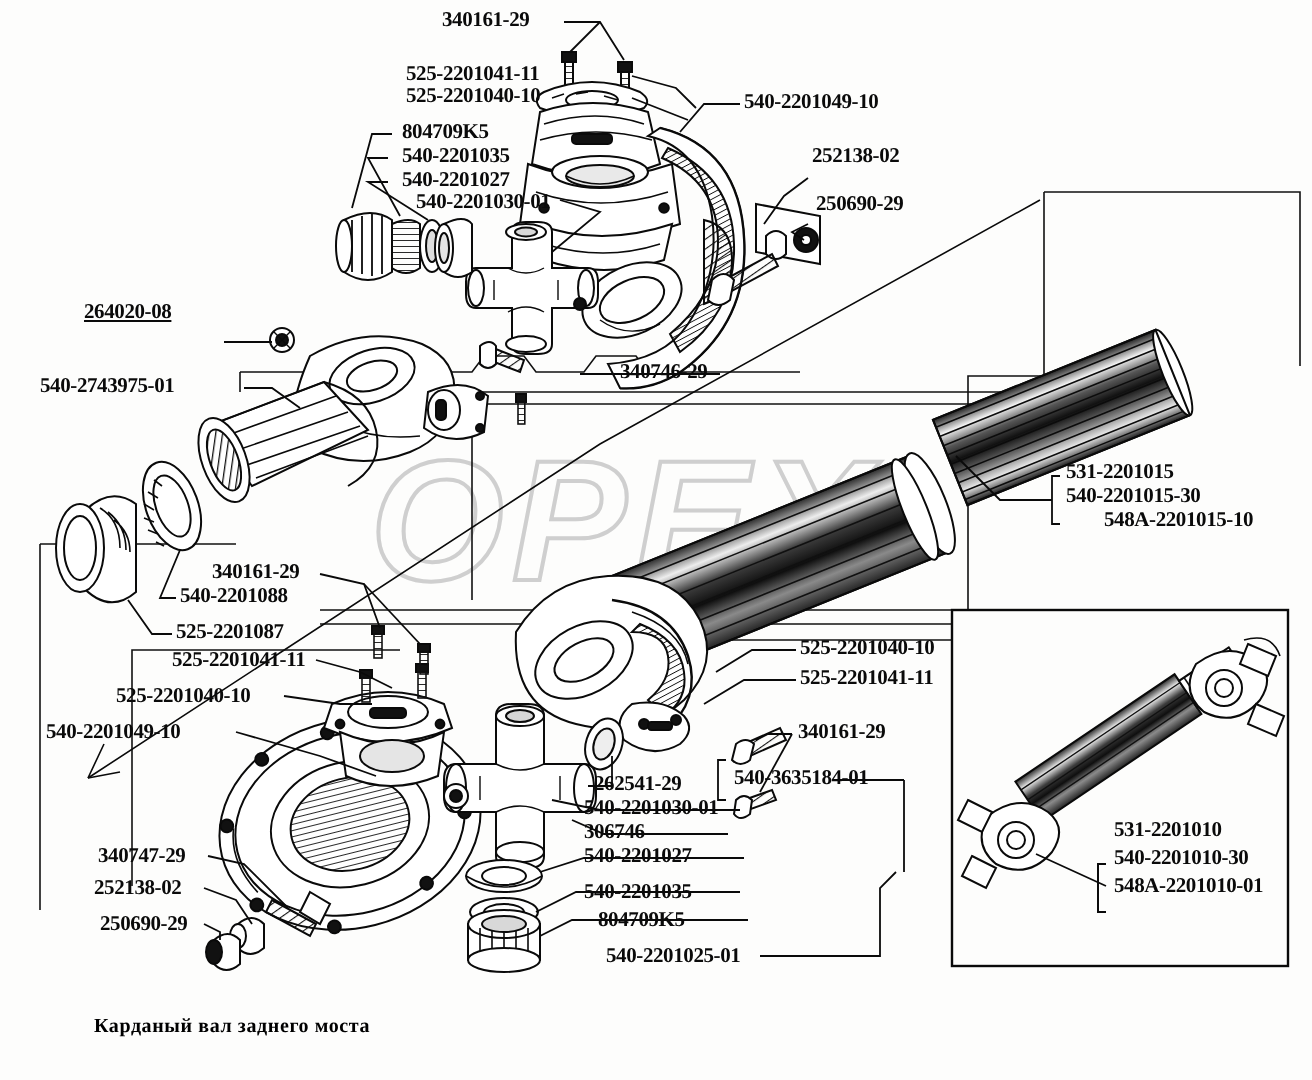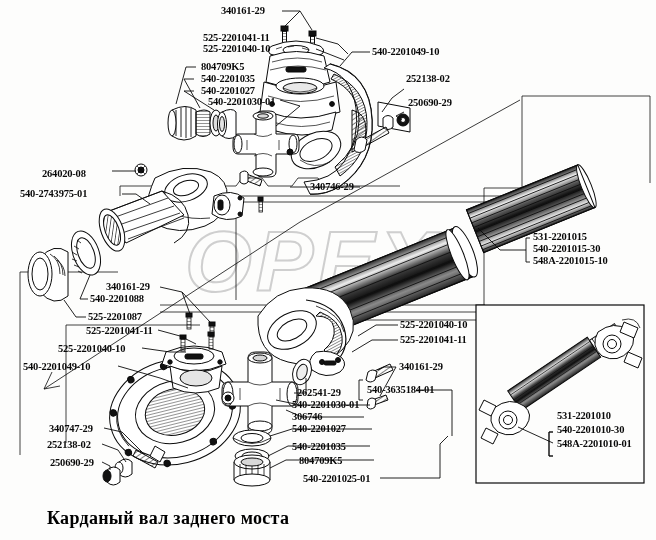--- a/index.html
+++ b/index.html
@@ -20,21 +20,21 @@
     font-size:10.5px;
     color:#0a0a0a;
     white-space:nowrap;
     letter-spacing:-0.2px;
     line-height:11px;
   }
   .title{
     position:absolute;
     font-family:"Liberation Serif", serif;
     font-weight:bold;
-    font-size:18px;
+    font-size:10px;
     color:#000;
     white-space:nowrap;
     letter-spacing:0.3px;
   }
   .wm{
     position:absolute;
     font-family:"Liberation Sans", sans-serif;
     font-weight:bold;
     font-style:italic;
     font-size:86px;
@@ -510,38 +510,38 @@
   <div class="lbl" style="left:203px;top:43px;">525-2201040-10</div>
   <div class="lbl" style="left:201px;top:61px;">804709K5</div>
   <div class="lbl" style="left:201px;top:73px;">540-2201035</div>
   <div class="lbl" style="left:201px;top:85px;">540-2201027</div>
   <div class="lbl" style="left:208px;top:96px;">540-2201030-01</div>
 
   <div class="lbl" style="left:372px;top:46px;">540-2201049-10</div>
   <div class="lbl" style="left:406px;top:73px;">252138-02</div>
   <div class="lbl" style="left:408px;top:97px;">250690-29</div>
 
-  <div class="lbl" style="left:42px;top:168px;">264020-08</div>
+  <div class="lbl" style="left:42px;top:151px;text-decoration:underline;">264020-08</div>
   <div class="lbl" style="left:20px;top:188px;">540-2743975-01</div>
   <div class="lbl" style="left:290px;top:181px;padding-left:20px;">340746-29</div>
 
   <div class="lbl" style="left:106px;top:281px;">340161-29</div>
   <div class="lbl" style="left:90px;top:293px;">540-2201088</div>
   <div class="lbl" style="left:88px;top:311px;text-align:right;">525-2201087</div>
   <div class="lbl" style="left:86px;top:325px;">525-2201041-11</div>
   <div class="lbl" style="left:58px;top:343px;">525-2201040-10</div>
   <div class="lbl" style="left:23px;top:361px;">540-2201049-10</div>
 
   <div class="lbl" style="left:49px;top:423px;text-align:right;">340747-29</div>
   <div class="lbl" style="left:47px;top:439px;">252138-02</div>
   <div class="lbl" style="left:50px;top:457px;">250690-29</div>
 
   <div class="lbl" style="left:533px;top:231px;">531-2201015</div>
   <div class="lbl" style="left:533px;top:243px;">540-2201015-30</div>
-  <div class="lbl" style="left:533px;top:255px;">548A-2201015-10</div>
+  <div class="lbl" style="left:552px;top:255px;">548A-2201015-10</div>
 
   <div class="lbl" style="left:400px;top:319px;">525-2201040-10</div>
   <div class="lbl" style="left:400px;top:334px;">525-2201041-11</div>
   <div class="lbl" style="left:399px;top:361px;">340161-29</div>
 
   <div class="lbl" style="left:297px;top:387px;">262541-29</div>
   <div class="lbl" style="left:292px;top:399px;">540-2201030-01</div>
   <div class="lbl" style="left:292px;top:411px;text-align:center;">306746</div>
   <div class="lbl" style="left:292px;top:423px;">540-2201027</div>
   <div class="lbl" style="left:292px;top:441px;">540-2201035</div>

